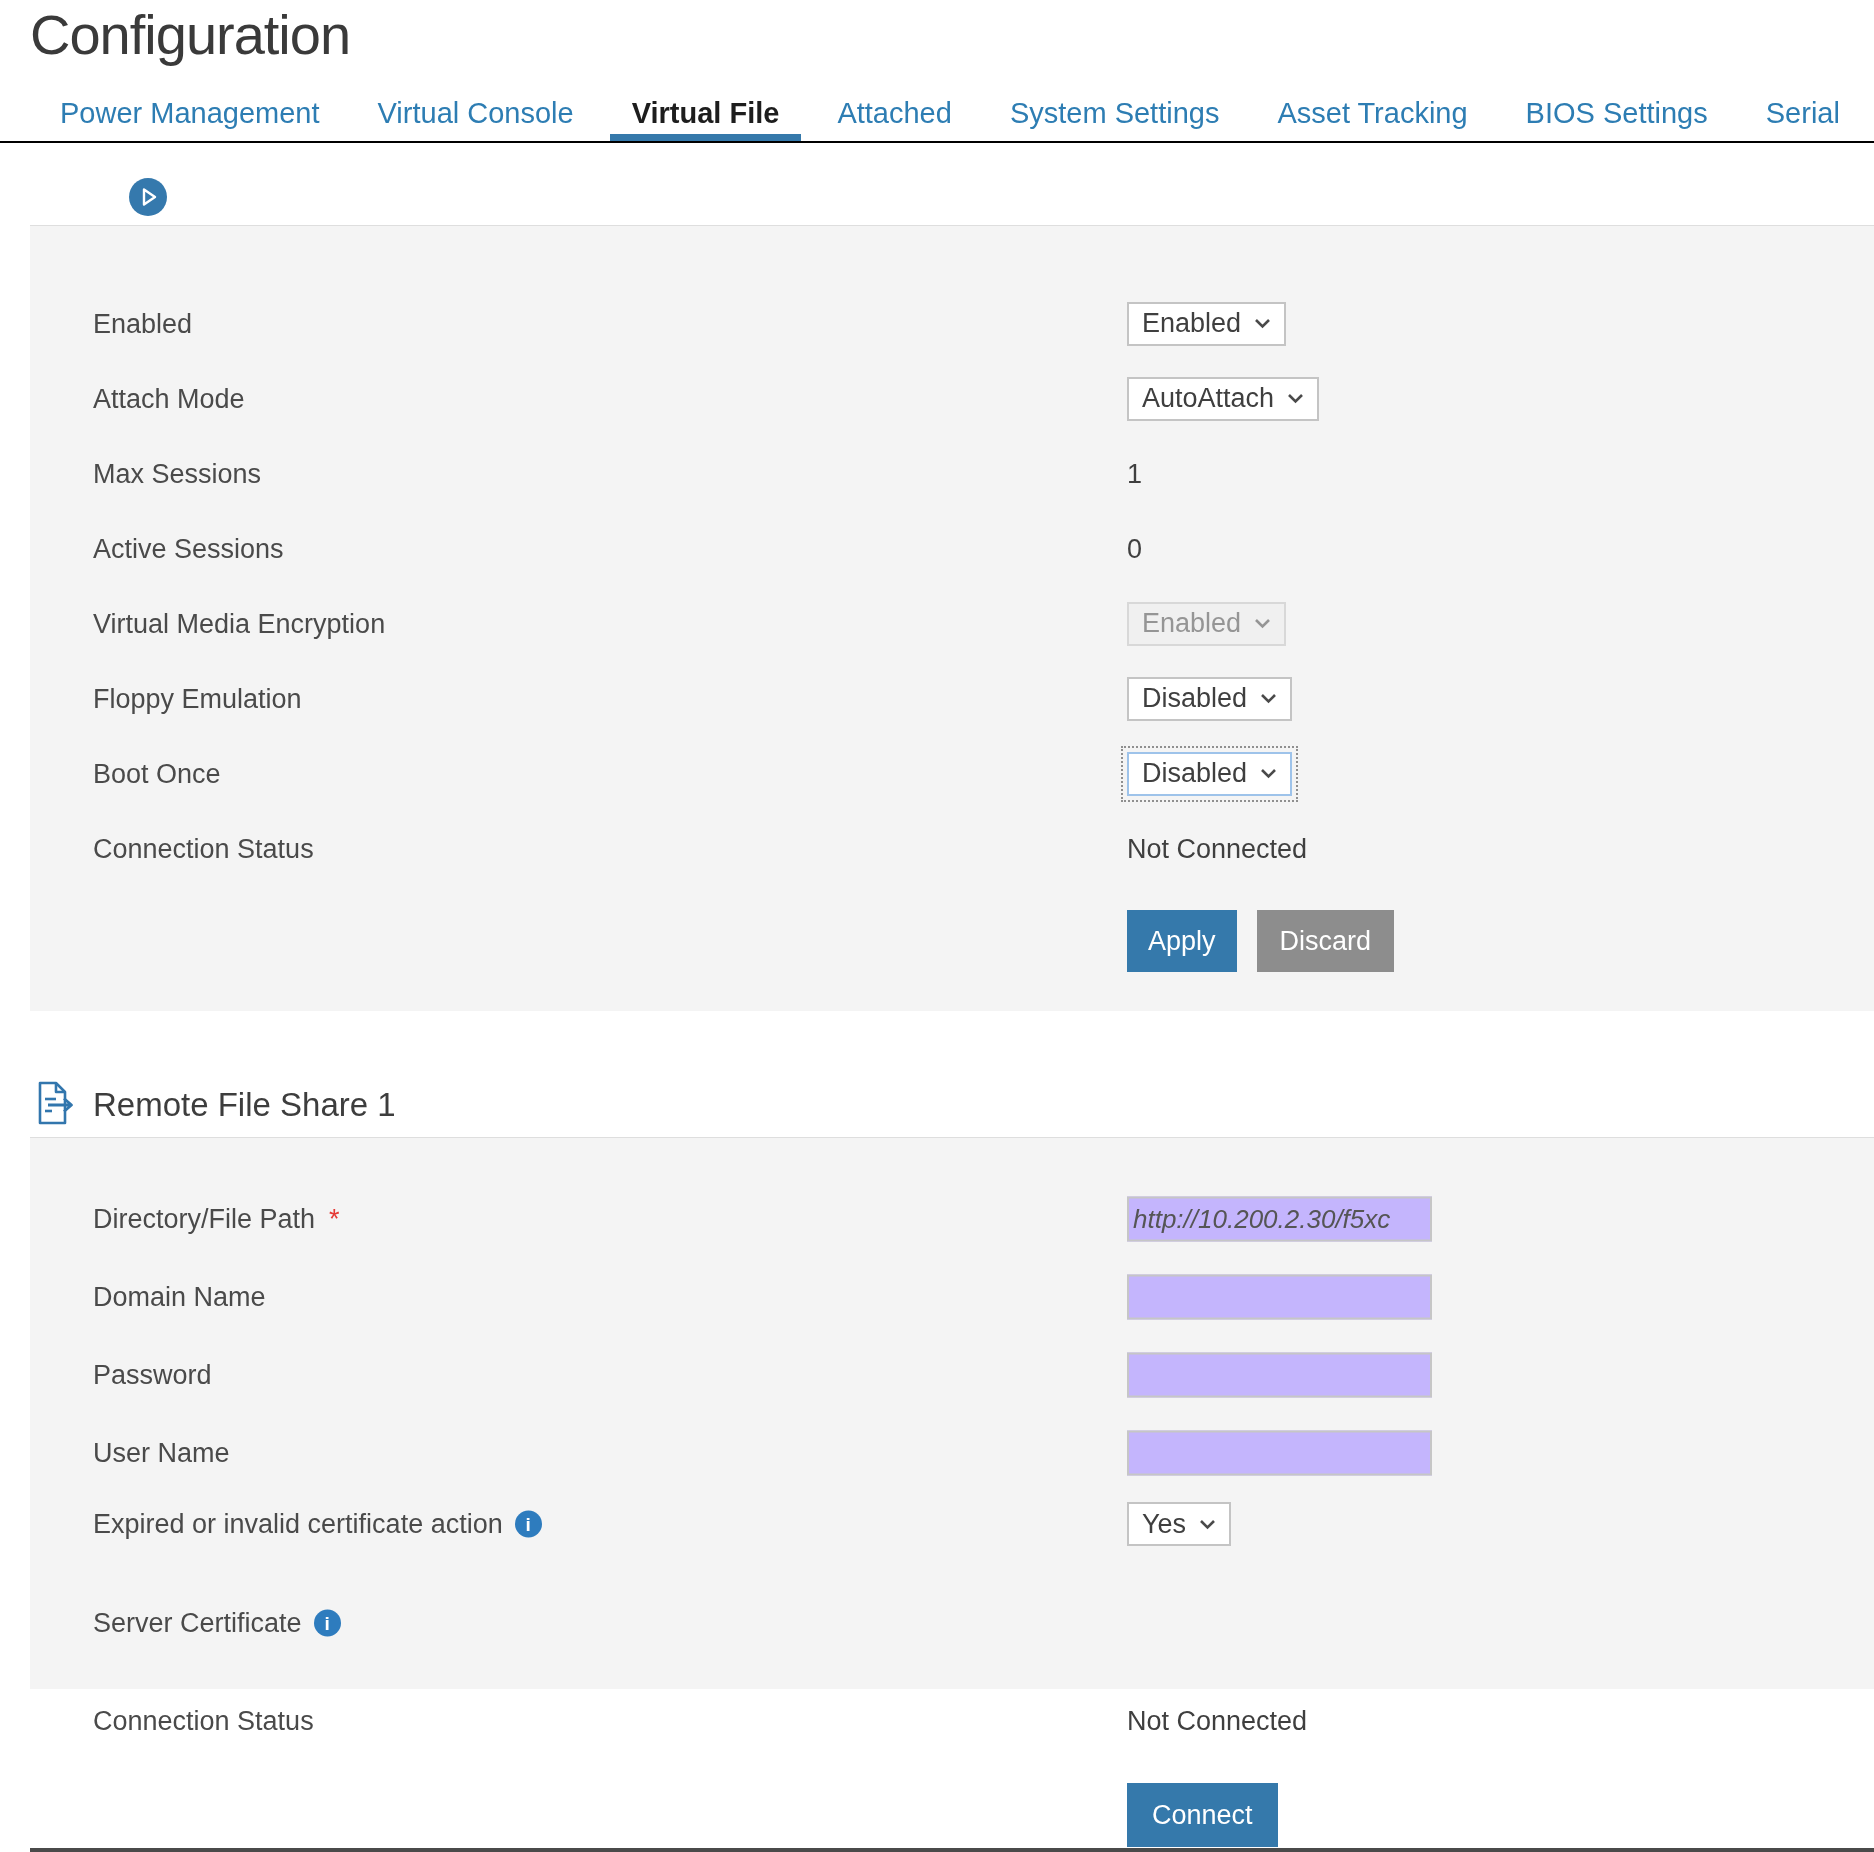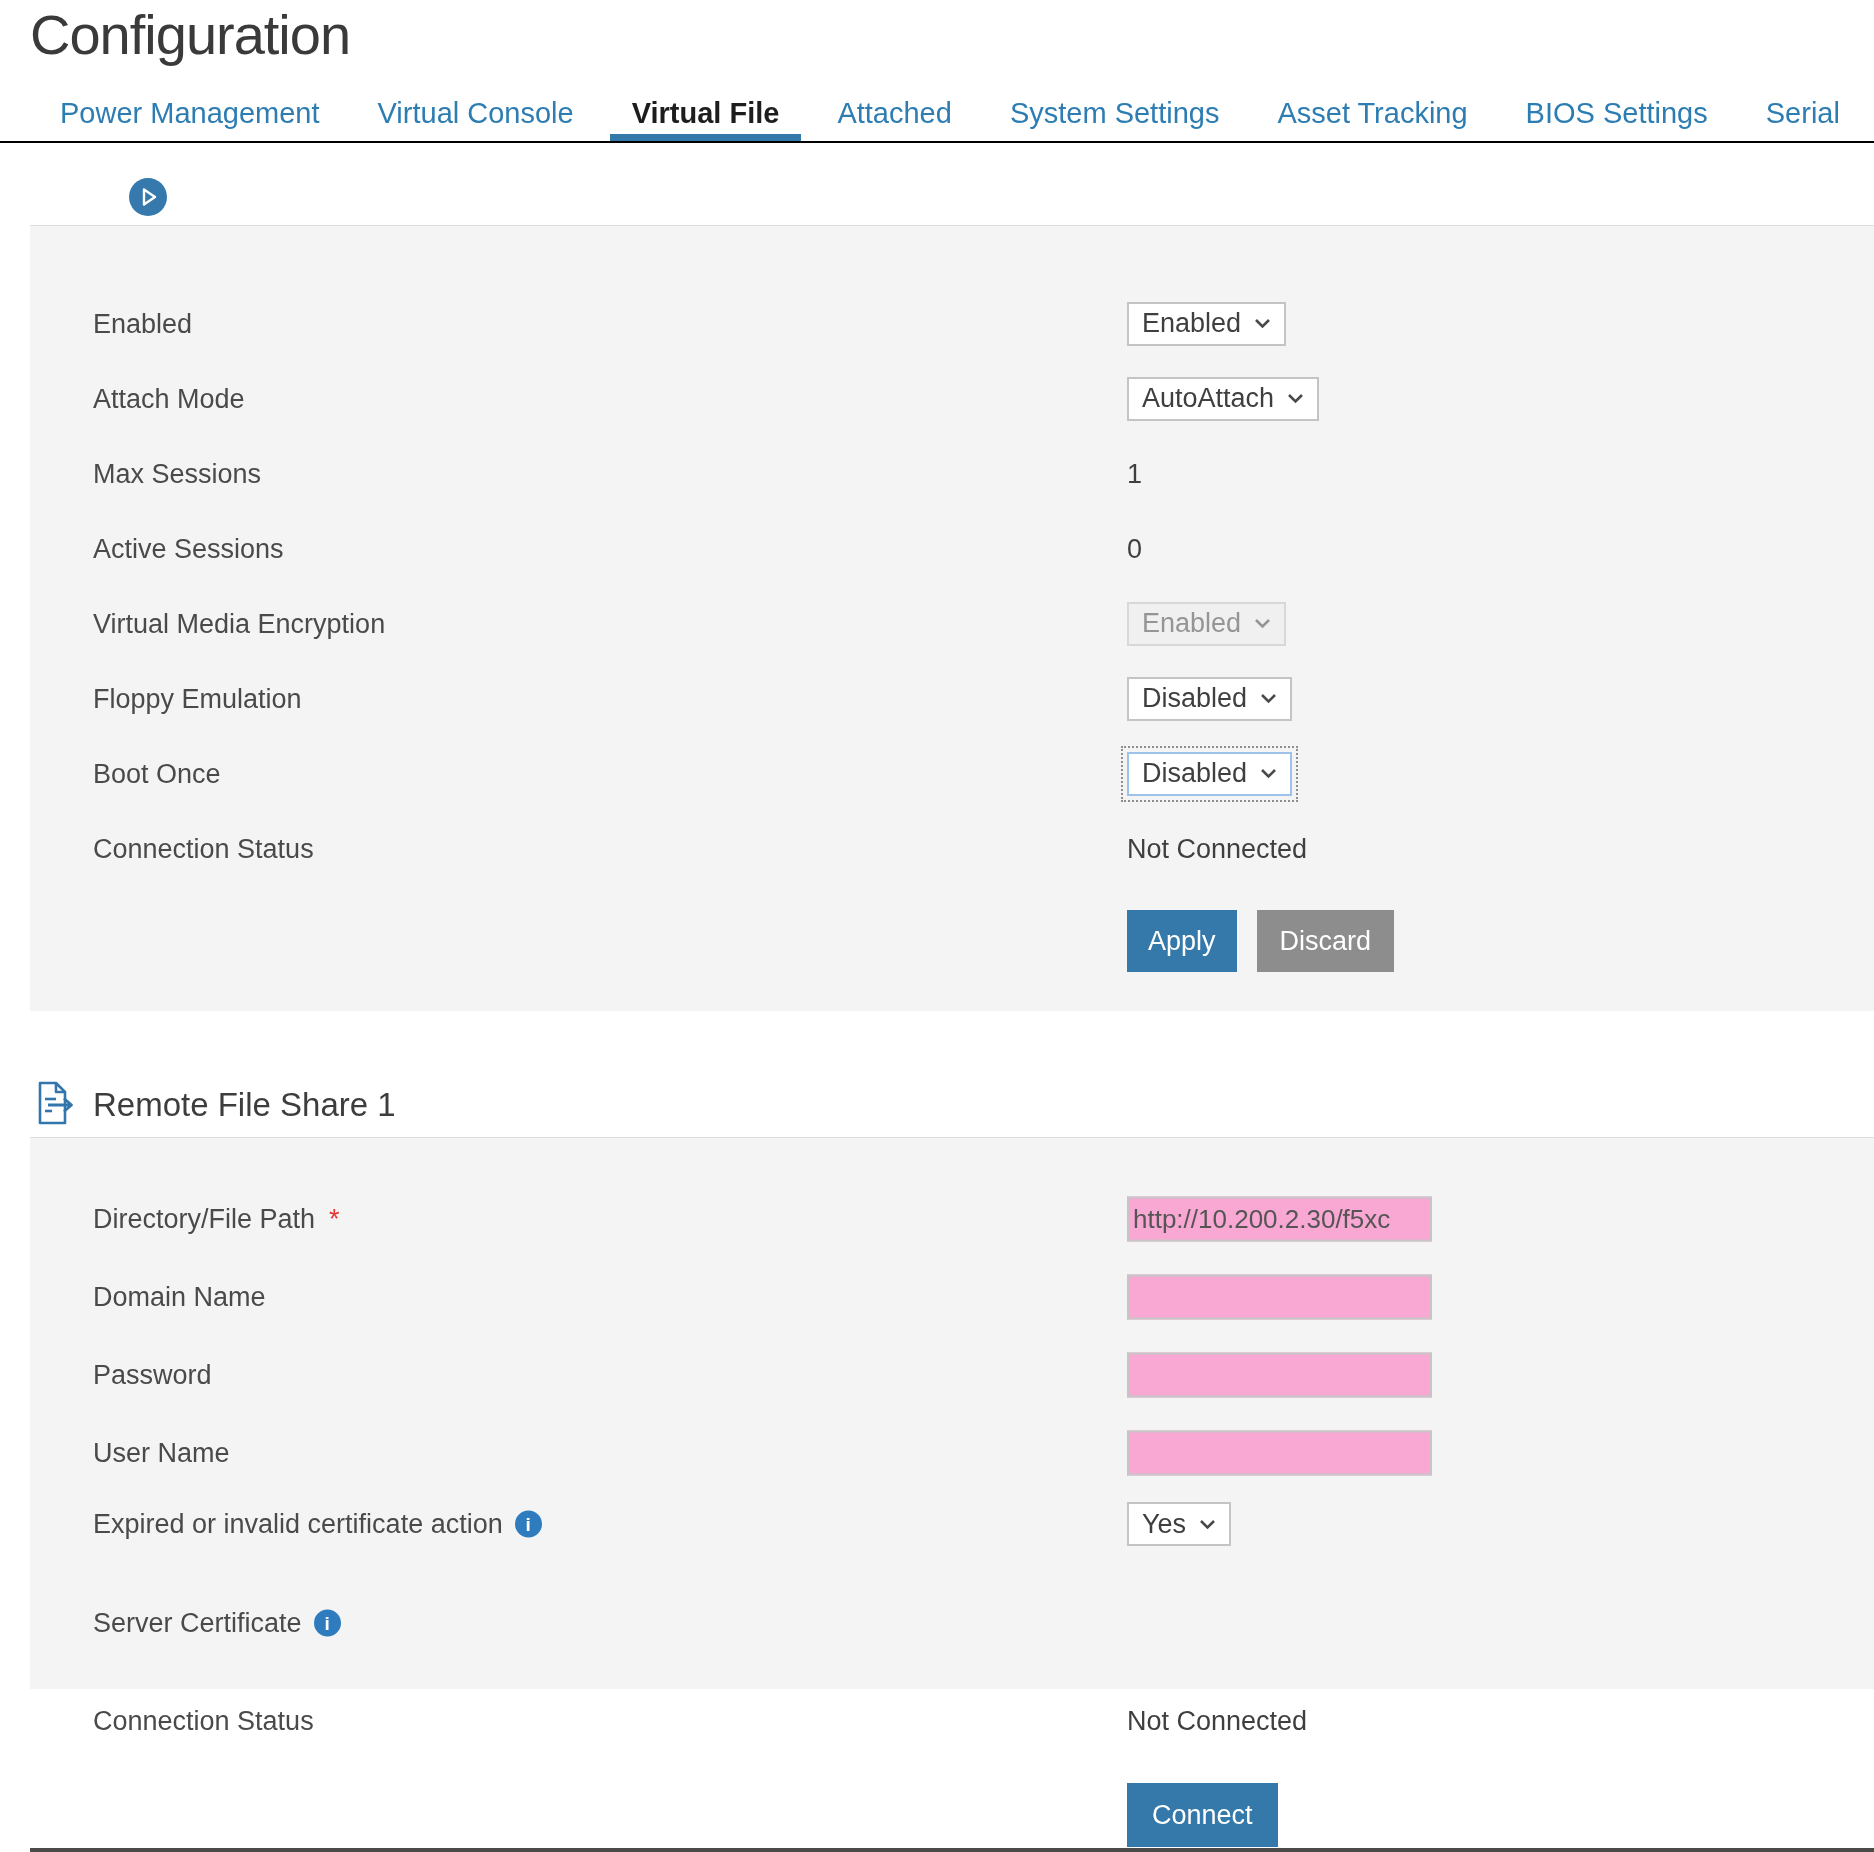--- a/index.html
+++ b/index.html
@@ -76,23 +76,23 @@
     background:#f0f0f0; border-color:#d8d8d8; color:#959595; cursor:default;
   }
   .select.disabled svg polyline { stroke:#959595; }
   .select.focused {
     border-color:#9ec3ea;
     outline:2px dotted #8f8f8f; outline-offset:4px;
   }
 
   
   .tinput {
-    width:305px; height:45px; background:#f9a8d4;
+    width:305px; height:45px; background:#c4b5fd;
     border:2px solid #c6c6c6; font-size:26px; color:#555;
-    padding:0 4px; font-family:"Liberation Sans","DejaVu Sans",sans-serif;
+    padding:0 4px; font-family:"Liberation Sans","DejaVu Sans",sans-serif;font-style:italic;
   }
 
   
   .btn {
     display:inline-flex; align-items:center; justify-content:center;
     border:none; cursor:pointer; color:#ffffff; font-size:27px;
     font-family:"Liberation Sans","DejaVu Sans",sans-serif;
   }
   .btn.blue { background:#3579ab; }
   .btn.gray { background:#8d8d8d; }

